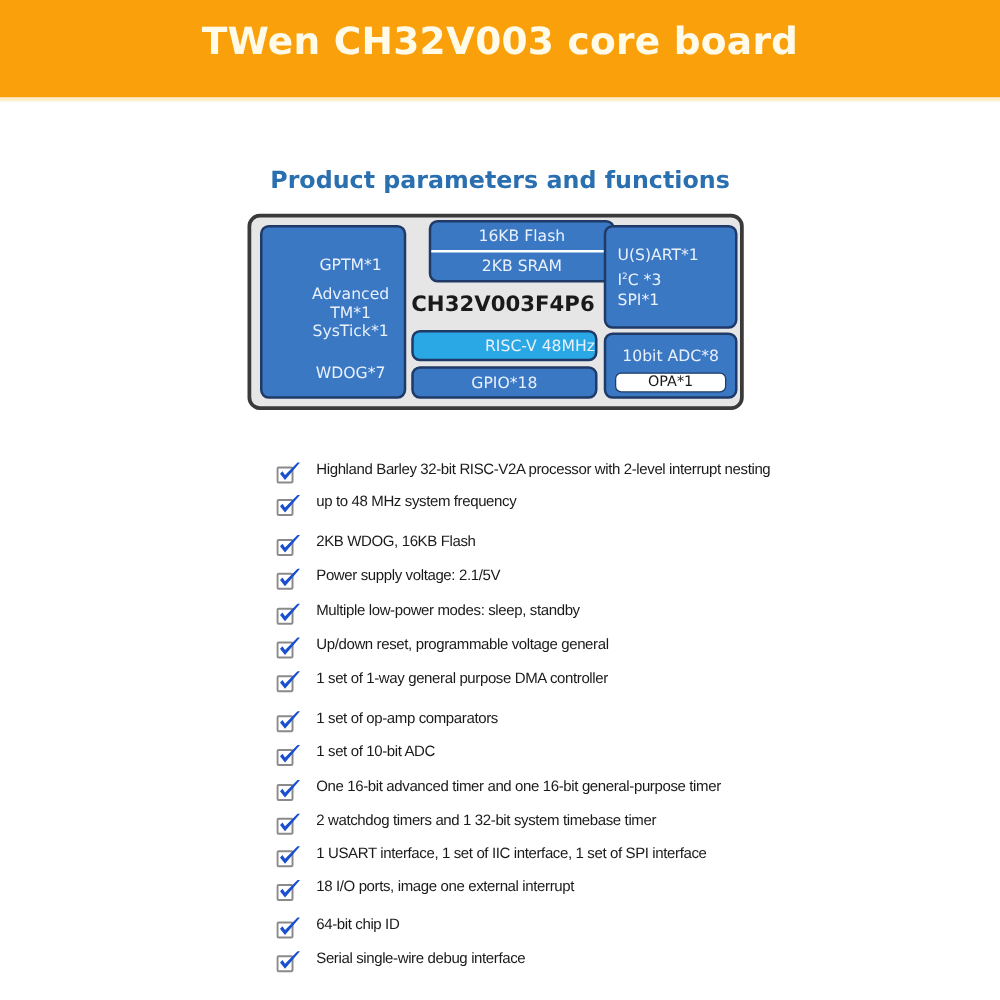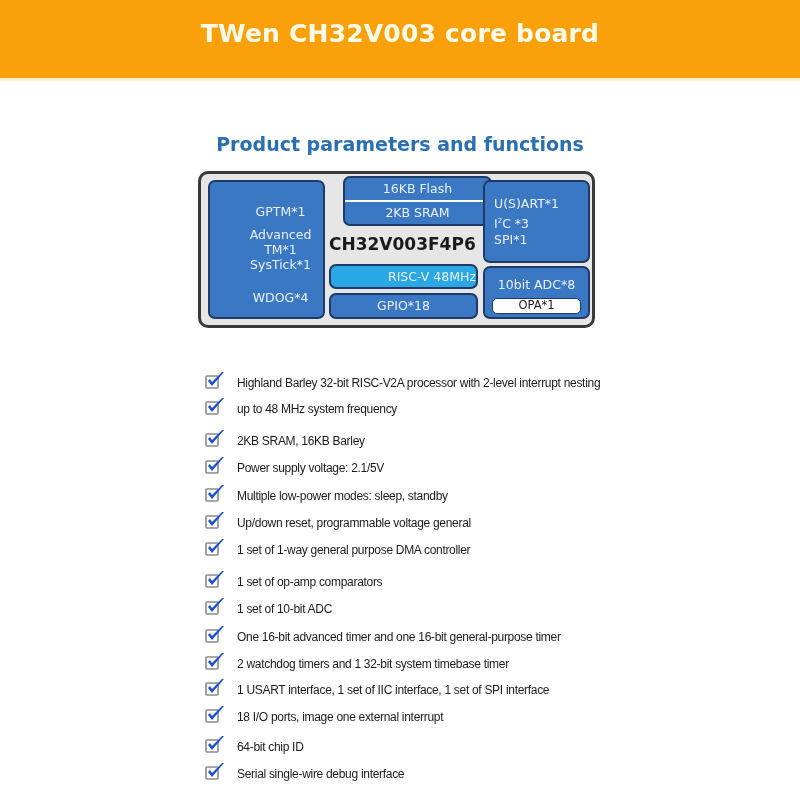--- a/index.html
+++ b/index.html
@@ -5,21 +5,21 @@
     * { box-sizing: border-box; margin: 0; padding: 0; }
     html, body { width: 800px; height: 800px; background: #ffffff; overflow: hidden; }
     body { position: relative; font-family: "DejaVu Sans", sans-serif; }
 
     .banner {
       position: absolute; left: 0; top: 0; width: 800px; height: 78px;
       background: #f9a00a;
       display: flex; align-items: center; justify-content: center;
     }
     .banner-title {
-      color: #fffbe8; font-size: 25px; font-weight: bold; letter-spacing: 0.2px;
+      color: #fffbe8; font-size: 30px; font-weight: bold; letter-spacing: 0.2px;
       margin-top: -12px;
       font-family: "DejaVu Sans", sans-serif;
     }
     .banner-line { position: absolute; left: 0; top: 78px; width: 800px; height: 3px; background: #fdf0c8; }
 
     .subtitle {
       position: absolute; left: 0; width: 800px; top: 133px; text-align: center;
       color: #2a6fb0; font-size: 19px; font-weight: bold;
       font-family: "DejaVu Sans", sans-serif;
     }
@@ -50,21 +50,21 @@
     .comm div { position: absolute; left: 9px; }
     .adc { left: 282px; top: 92px; width: 107px; height: 53px; }
     .adc .t { position: absolute; left: 0; top: 9px; width: 100%; }
     .opa {
       position: absolute; left: 7px; top: 30px; width: 89px; height: 16px;
       background: #ffffff; border: 1.5px solid #1f3a66; border-radius: 5px;
       color: #1a1a1a; font-size: 11.5px; line-height: 13px;
     }
 
     .features { position: absolute; left: 205px; top: 0; width: 560px; }
-    .feat { position: absolute; left: 0; height: 22px; width: 560px; display: flex; align-items: flex-end; }
+    .feat { position: absolute; left: 16px; height: 22px; width: 560px; display: flex; align-items: flex-start; }
     .check { width: 20px; height: 20px; position: relative; flex: none; }
     .feat-label {
       margin-left: 12px; font-size: 12px; color: #1a1a1a; letter-spacing: -0.3px;
       font-family: "Liberation Sans", sans-serif;
     }
   </style>
 </head>
 <body>
 
 <div class="banner">
@@ -72,21 +72,21 @@
 </div>
 <div class="banner-line"></div>
 
 <div class="subtitle">Product parameters and functions</div>
 
 <div class="chip">
   <div class="blk blk-left">
     <div style="top:22px">GPTM*1</div>
     <div style="top:45px">Advanced TM*1</div>
     <div style="top:75px">SysTick*1</div>
-    <div style="top:108px">WDOG*4</div>
+    <div style="top:108px">WDOG*7</div>
   </div>
 
   <div class="blk mem">
     <div class="t1">16KB Flash</div>
     <div class="sep"></div>
     <div class="t2">2KB SRAM</div>
   </div>
 
   <div class="chipname">CH32V003F4P6</div>
 
@@ -118,21 +118,21 @@
           <rect x="1" y="6" width="12" height="12" fill="#fff" stroke="#8a8a8a" stroke-width="1.6" rx="1"></rect>
           <path d="M3 11 L7 16 L19 2 L17 2 L7 12 L5 9 Z" fill="#1a4fd0"></path>
         </svg></span>
       <span class="feat-label">up to 48 MHz system frequency</span>
     </div>
   <div class="feat" style="top:426px">
       <span class="check"><svg width="20" height="20" viewBox="0 0 20 20">
           <rect x="1" y="6" width="12" height="12" fill="#fff" stroke="#8a8a8a" stroke-width="1.6" rx="1"></rect>
           <path d="M3 11 L7 16 L19 2 L17 2 L7 12 L5 9 Z" fill="#1a4fd0"></path>
         </svg></span>
-      <span class="feat-label">2KB SRAM, 16KB Barley</span>
+      <span class="feat-label">2KB WDOG, 16KB Flash</span>
     </div>
   <div class="feat" style="top:453px">
       <span class="check"><svg width="20" height="20" viewBox="0 0 20 20">
           <rect x="1" y="6" width="12" height="12" fill="#fff" stroke="#8a8a8a" stroke-width="1.6" rx="1"></rect>
           <path d="M3 11 L7 16 L19 2 L17 2 L7 12 L5 9 Z" fill="#1a4fd0"></path>
         </svg></span>
       <span class="feat-label">Power supply voltage: 2.1/5V</span>
     </div>
   <div class="feat" style="top:481px">
       <span class="check"><svg width="20" height="20" viewBox="0 0 20 20">

